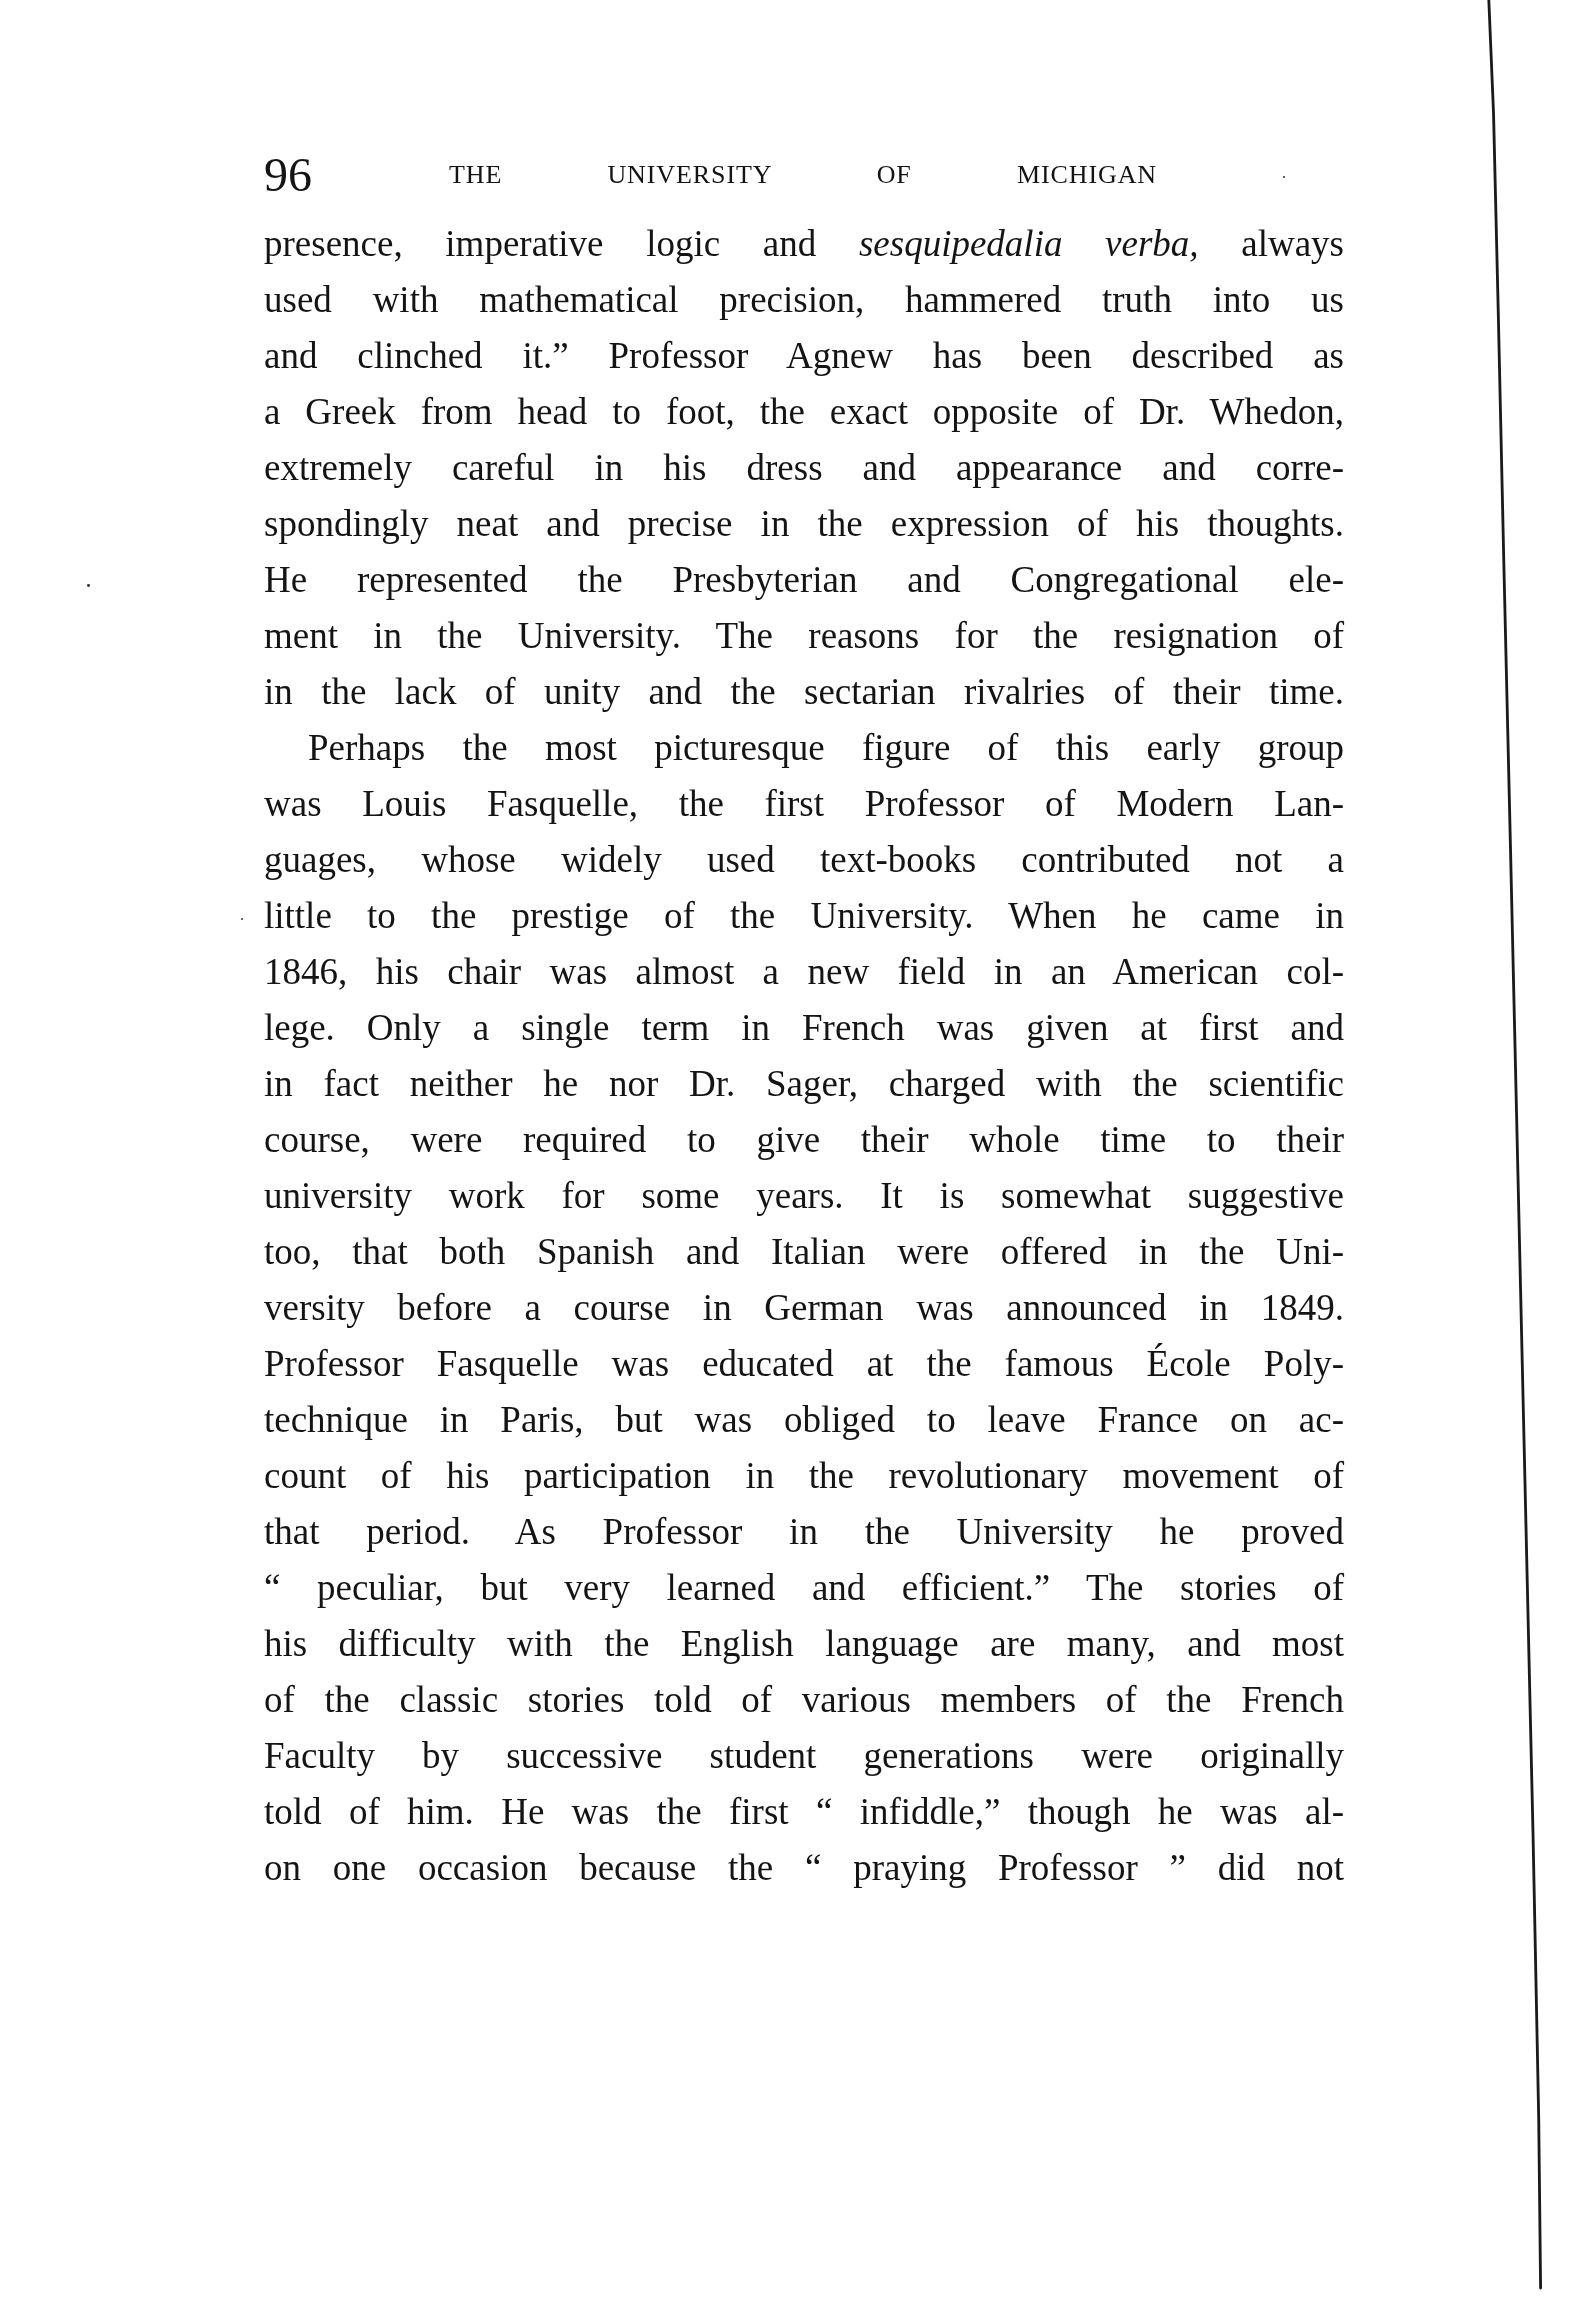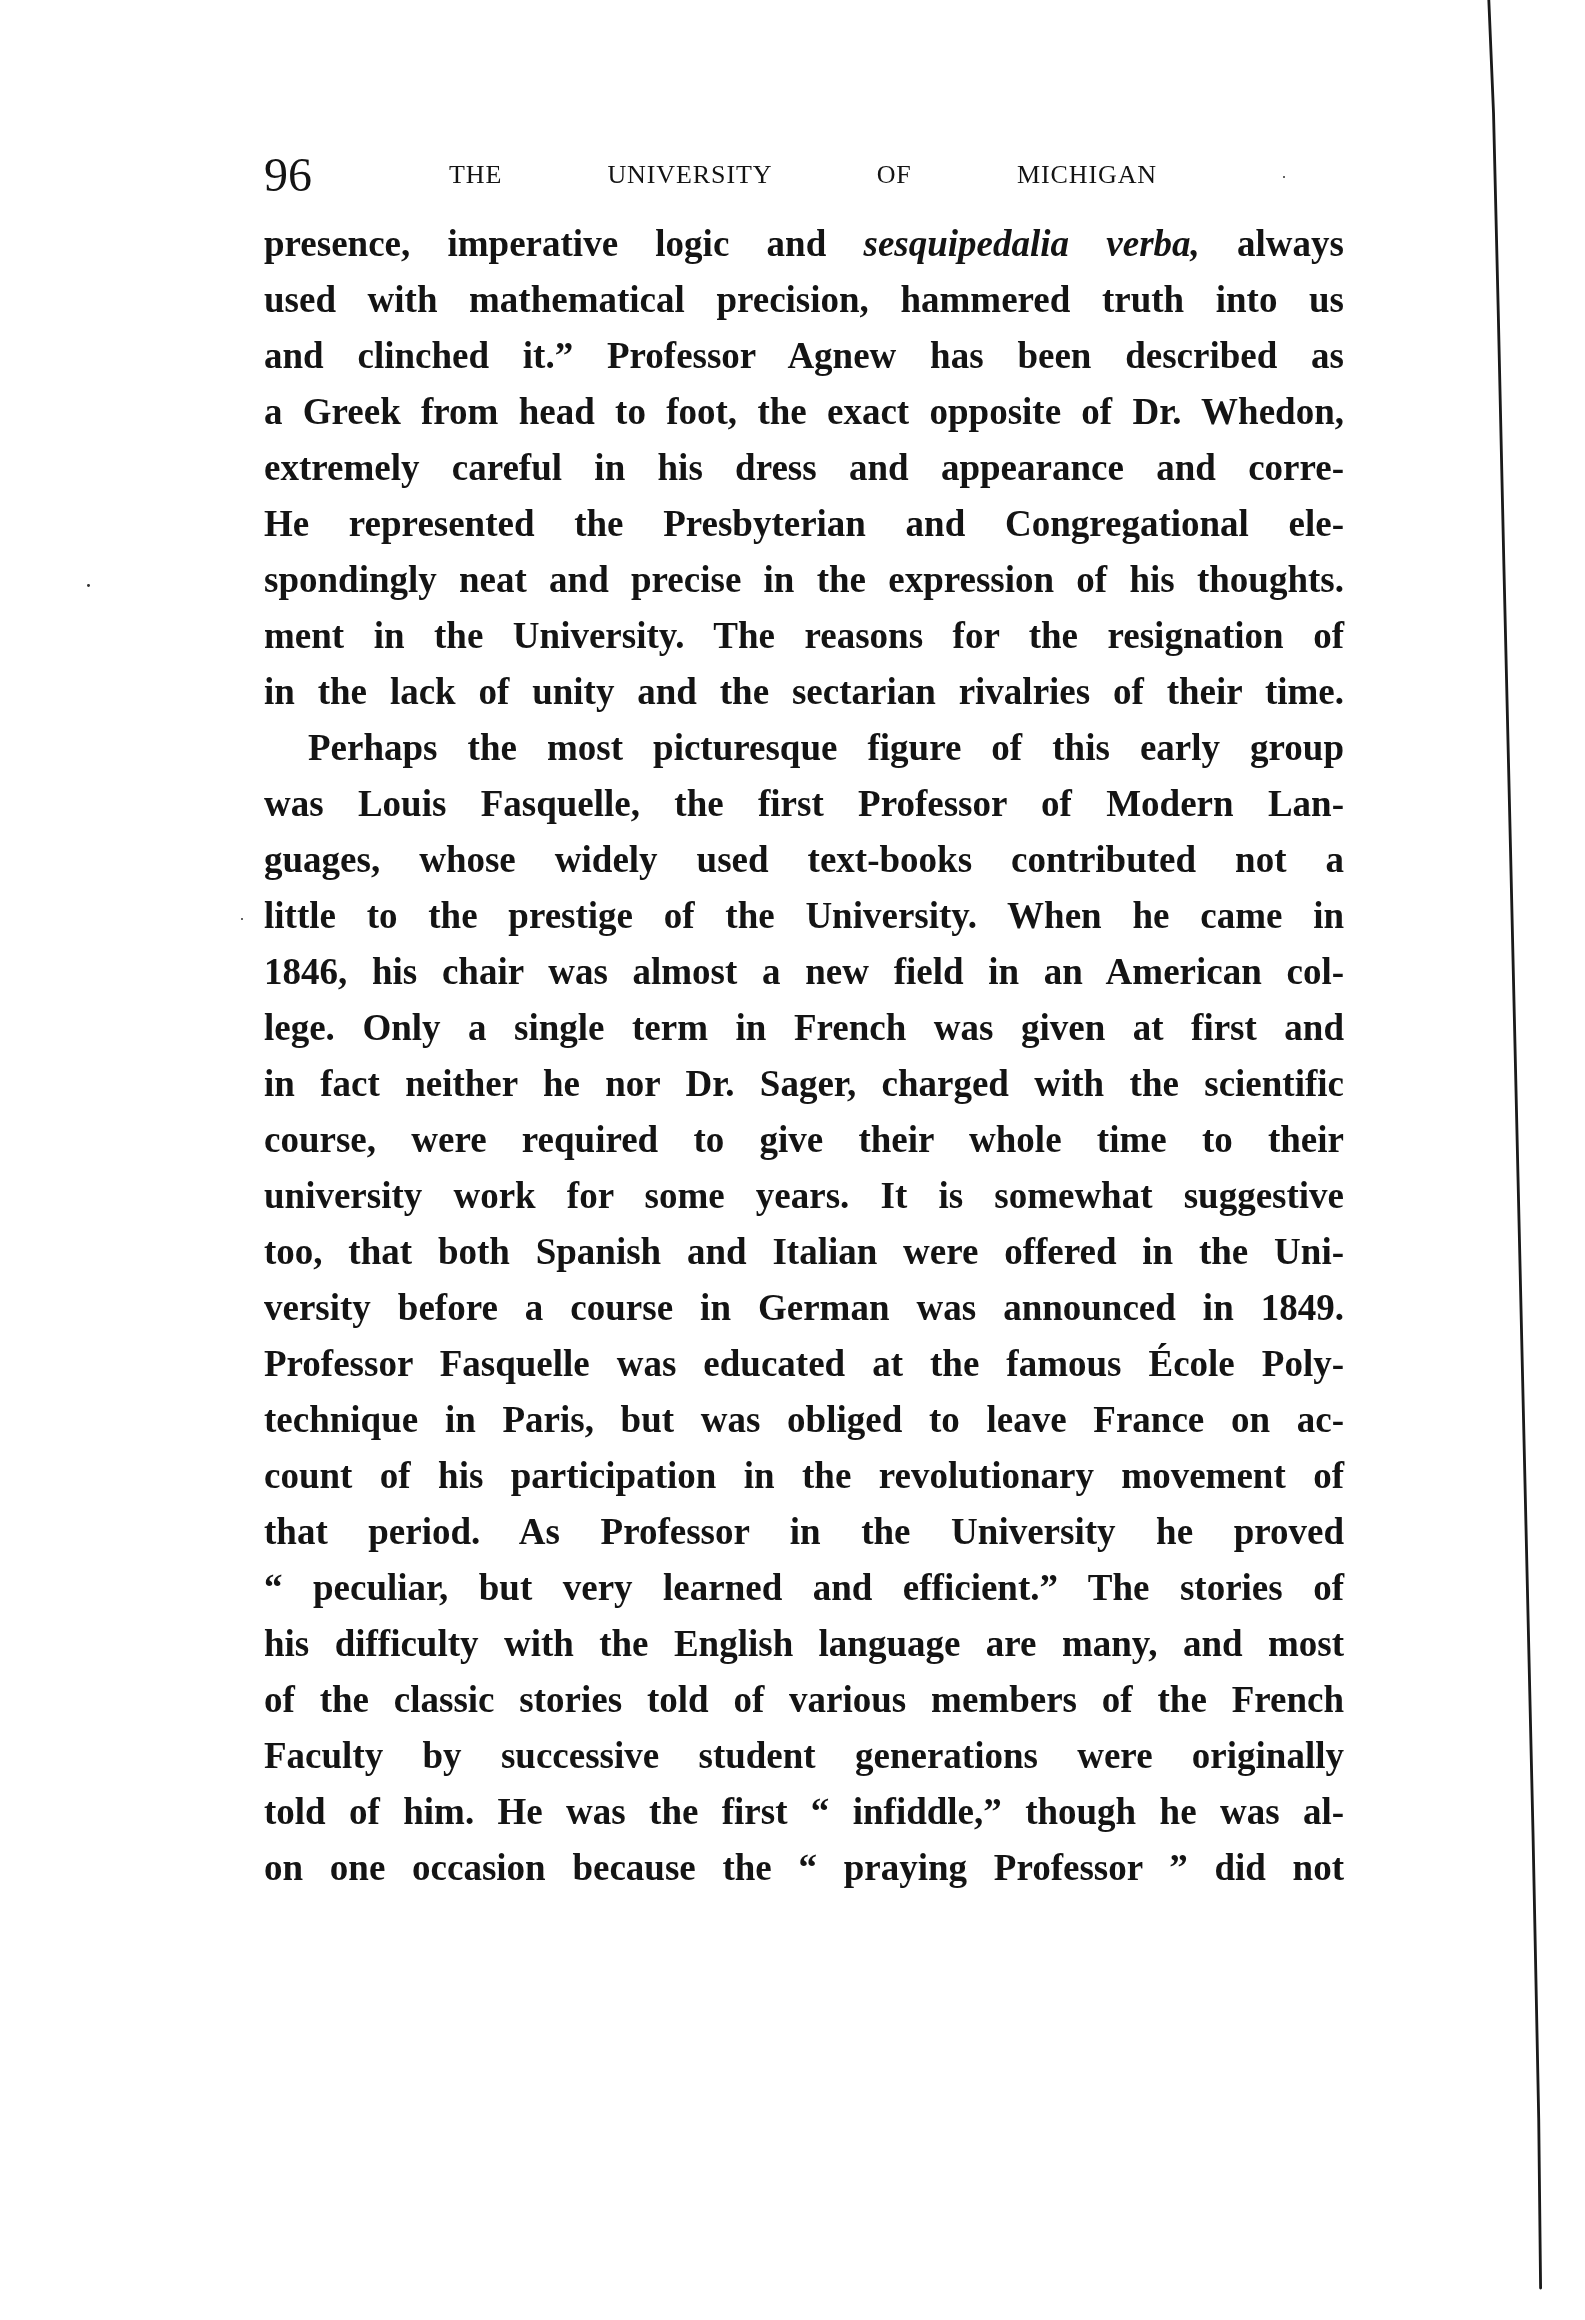--- a/index.html
+++ b/index.html
@@ -50,21 +50,20 @@
   }
   .line {
     display: block;
     height: 56px;
     line-height: 56px;
     font-size: 37px;
     text-align: justify;
     text-align-last: justify;
     white-space: nowrap;
     overflow: visible;
-    font-weight: bold;
   }
   .line.indent {
     padding-left: 44px;
   }
   .line em {
     font-style: italic;
   }
   .binding-line {
     position: absolute;
     left: 0;
@@ -90,22 +89,22 @@
 </div>
 
 <div class="body-text">
 
   <div class="paragraph">
     <span class="line"><span>presence, imperative logic and </span><em>sesquipedalia verba,</em><span> always</span></span>
     <span class="line">used with mathematical precision, hammered truth into us</span>
     <span class="line">and clinched it.”  Professor Agnew has been described as</span>
     <span class="line">a Greek from head to foot, the exact opposite of Dr. Whedon,</span>
     <span class="line">extremely careful in his dress and appearance and corre-</span>
+    <span class="line">spondingly neat and precise in the expression of his thoughts.</span>
     <span class="line">He represented the Presbyterian and Congregational ele-</span>
-    <span class="line">spondingly neat and precise in the expression of his thoughts.</span>
     <span class="line">ment in the University.  The reasons for the resignation of</span>
     <span class="line">in the lack of unity and the sectarian rivalries of their time.</span>
   </div>
 
   <div class="paragraph">
     <span class="line indent">Perhaps the most picturesque figure of this early group</span>
     <span class="line">was Louis Fasquelle, the first Professor of Modern Lan-</span>
     <span class="line">guages, whose widely used text-books contributed not a</span>
     <span class="line">little to the prestige of the University.  When he came in</span>
     <span class="line">1846, his chair was almost a new field in an American col-</span>

